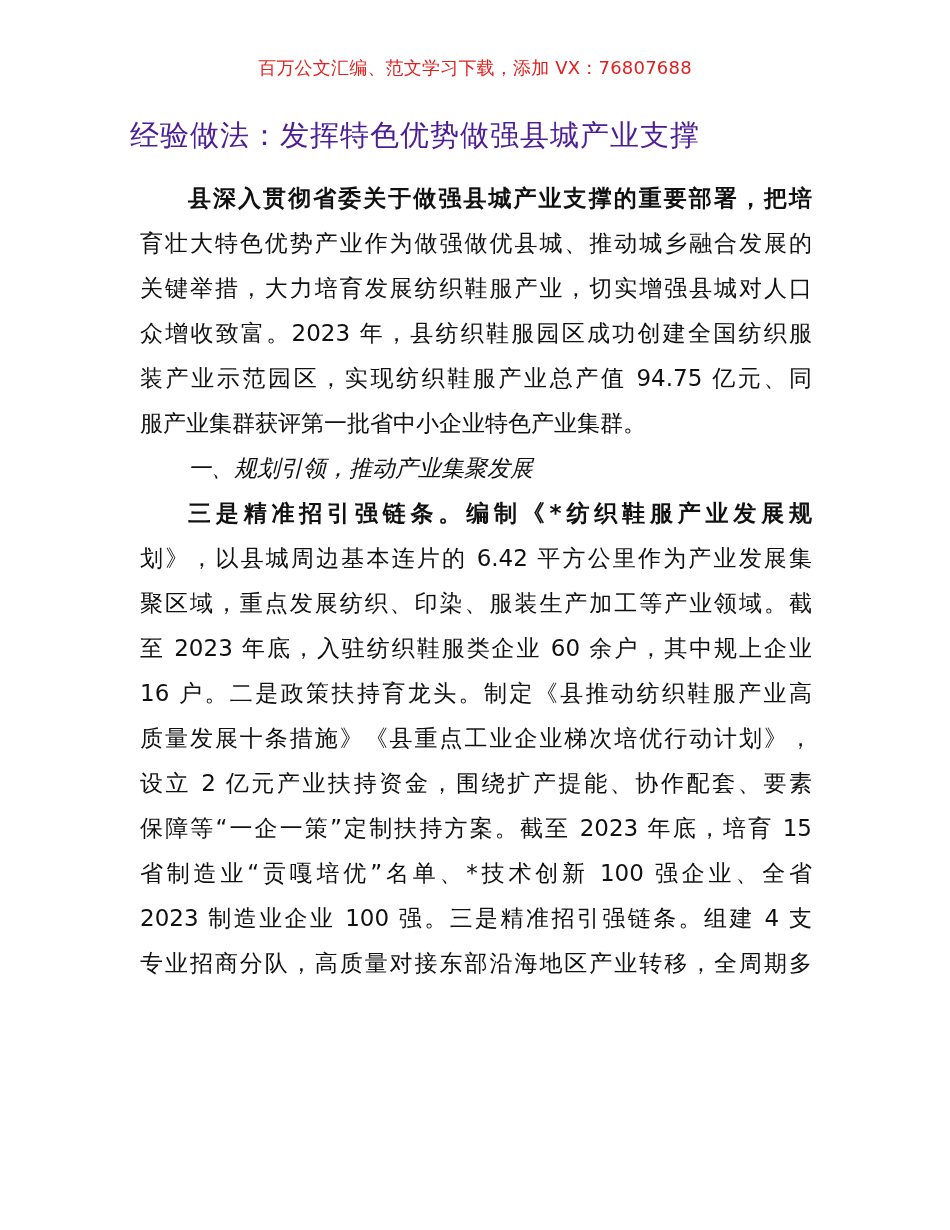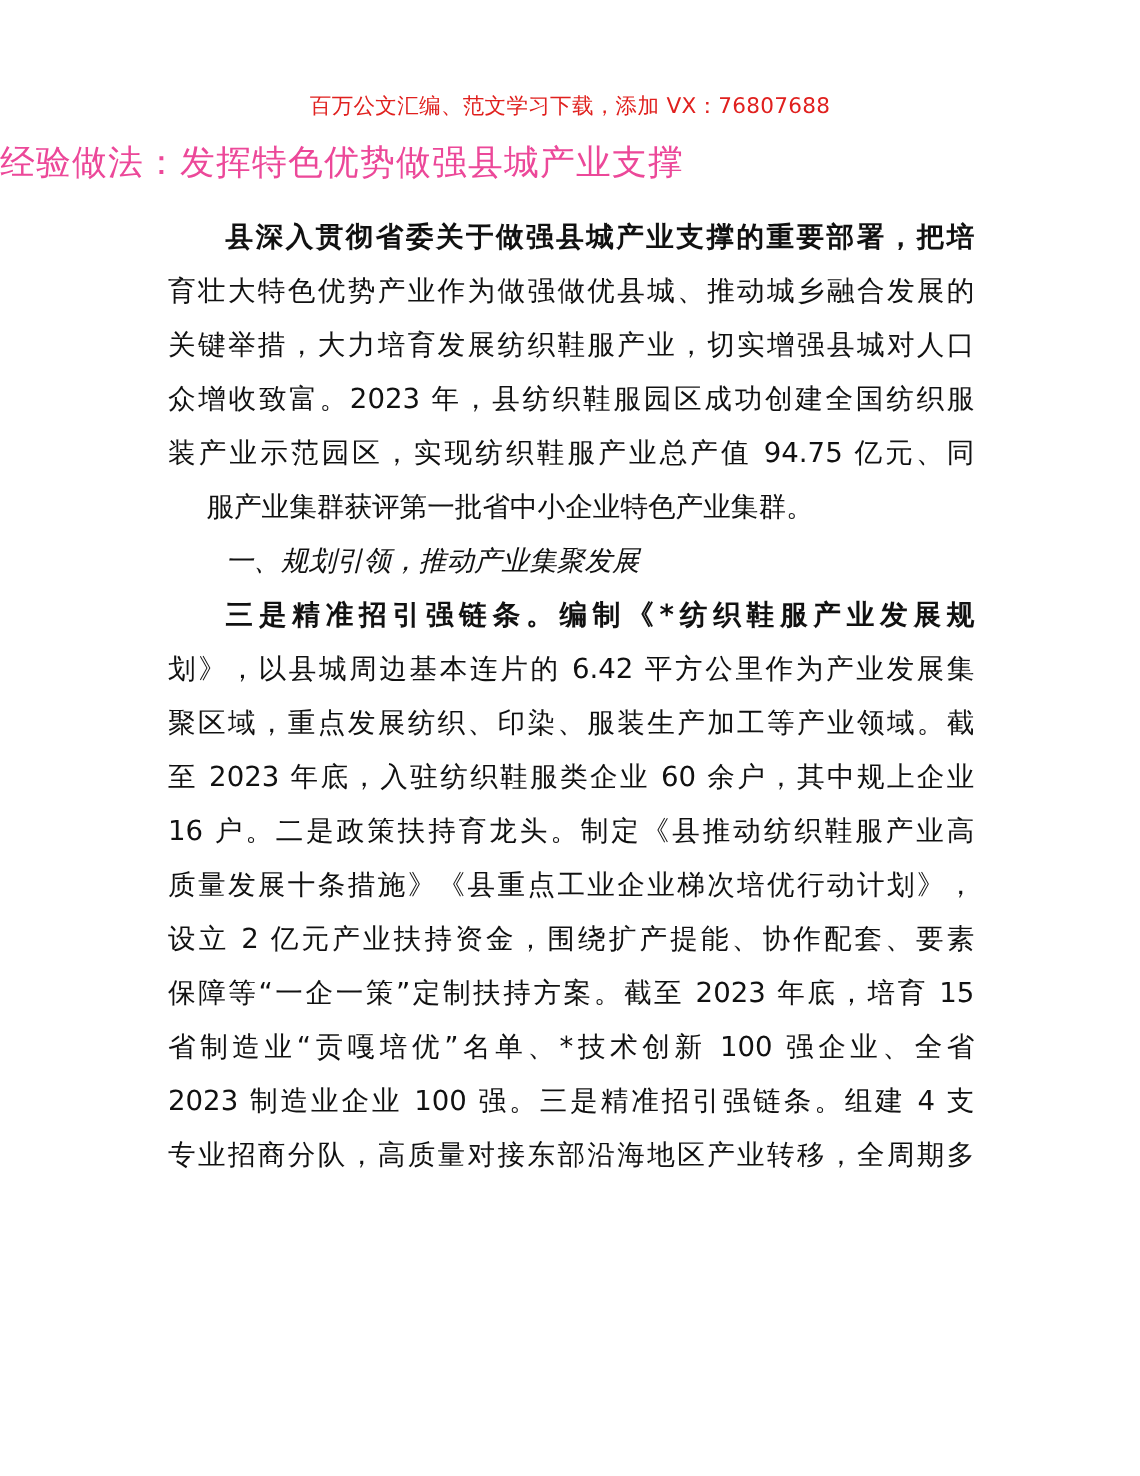--- a/index.html
+++ b/index.html
@@ -1,25 +1,25 @@
 <!DOCTYPE html>
 <html><head>
 <meta charset="utf-8">
 <style>
   html, body { margin: 0; padding: 0; background: #ffffff; }
   body { width: 950px; height: 1230px; position: relative; overflow: hidden;
          font-family: "DejaVu Sans", "Liberation Sans", sans-serif; color: #111111; }
-  .watermark { position: absolute; top: 76px; left: 0; width: 950px; text-align: center;
+  .watermark { position: absolute; top: 56px; left: 0; width: 950px; text-align: center;
                font-size: 18px; color: #e0201e; letter-spacing: 0.2px; }
-  .title { position: absolute; top: 116px; left: 0; width: 830px; 
-           font-size: 29px; color: #ec4899; letter-spacing: 1px; }
+  .title { position: absolute; top: 116px; left: 0; width: 830px; text-align: center;
+           font-size: 29px; color: #4c1d95; letter-spacing: 1px; }
   .body { position: absolute; top: 176px; left: 140px; width: 672px; }
   .line { height: 45px; line-height: 45px; font-size: 23px; white-space: nowrap;
           text-align: justify; text-align-last: justify; }
-  .line.last { text-align-last: left; margin-left: 32px; }
+  .line.last { text-align-last: left; }
   .line.indent { padding-left: 48px; font-weight: bold; }
   .line.heading { text-align-last: left; padding-left: 48px; font-style: italic; }
 </style>
 </head>
 <body>
 
 <div class="watermark">百万公文汇编、范文学习下载，添加 VX：76807688</div>
 
 <div class="title">经验做法：发挥特色优势做强县城产业支撑</div>
 

